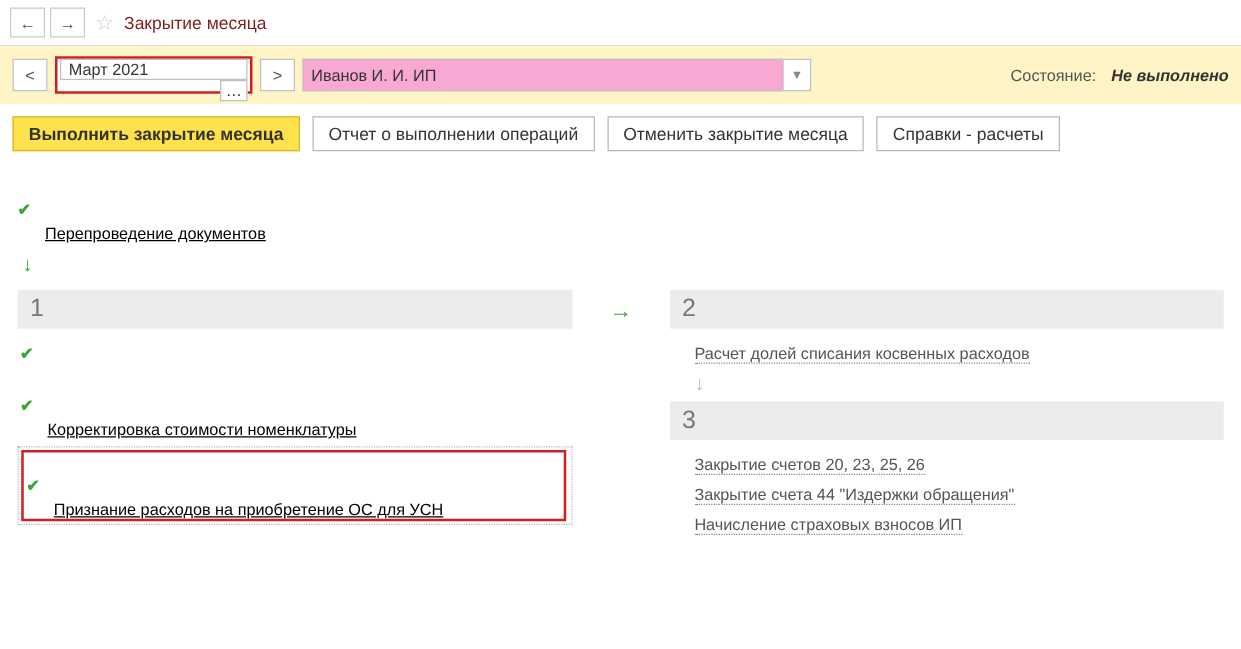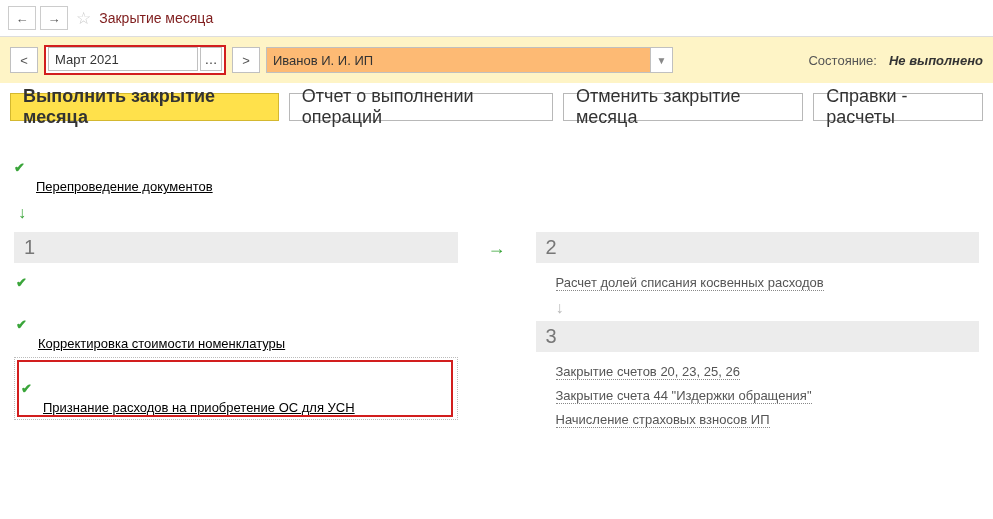--- a/index.html
+++ b/index.html
@@ -52,24 +52,25 @@
     border: 1px solid #c0c0c0;
     background: #fff;
     display: flex;
     align-items: center;
     justify-content: center;
     cursor: pointer;
     color: #555;
   }
   .period-box {
     display: flex;
-    align-items: flex-start;
+    align-items: flex-end;
     border: 2px solid #d21e1e;
     background: #fff;
     height: 30px;
+    flex-direction: column;
   }
   .period-field {
     width: 150px;
     height: 24px;
     border: 1px solid #c0c0c0;
     padding: 0 6px;
     margin: 0 2px;
     display: flex;
     align-items: center;
   }
@@ -85,21 +86,21 @@
     cursor:pointer;
   }
   .org-field {
     flex: 1;
     display: flex;
   }
   .org-input {
     flex: 1;
     height: 26px;
     border: 1px solid #c0c0c0;
-    background: #fdba74;
+    background: #f9a8d4;
     padding: 0 6px;
     display: flex;
     align-items: center;
     max-width: 385px;
   }
   .org-dd {
     width: 22px;
     height: 26px;
     border: 1px solid #c0c0c0;
     border-left: none;
@@ -117,21 +118,21 @@
     padding: 10px;
   }
   .btn {
     height: 28px;
     border: 1px solid #b8b8b8;
     background: #fff;
     padding: 12px 12px;
     display: flex;
     align-items: center;
     cursor: pointer;
-    font-size: 18px;
+    font-size: 14px;
   }
   .btn-primary {
     background: #ffe14b;
     border-color: #d4b82f;
     font-weight: bold;
   }
   .content {
     padding: 6px 14px;
   }
   .op-row {

